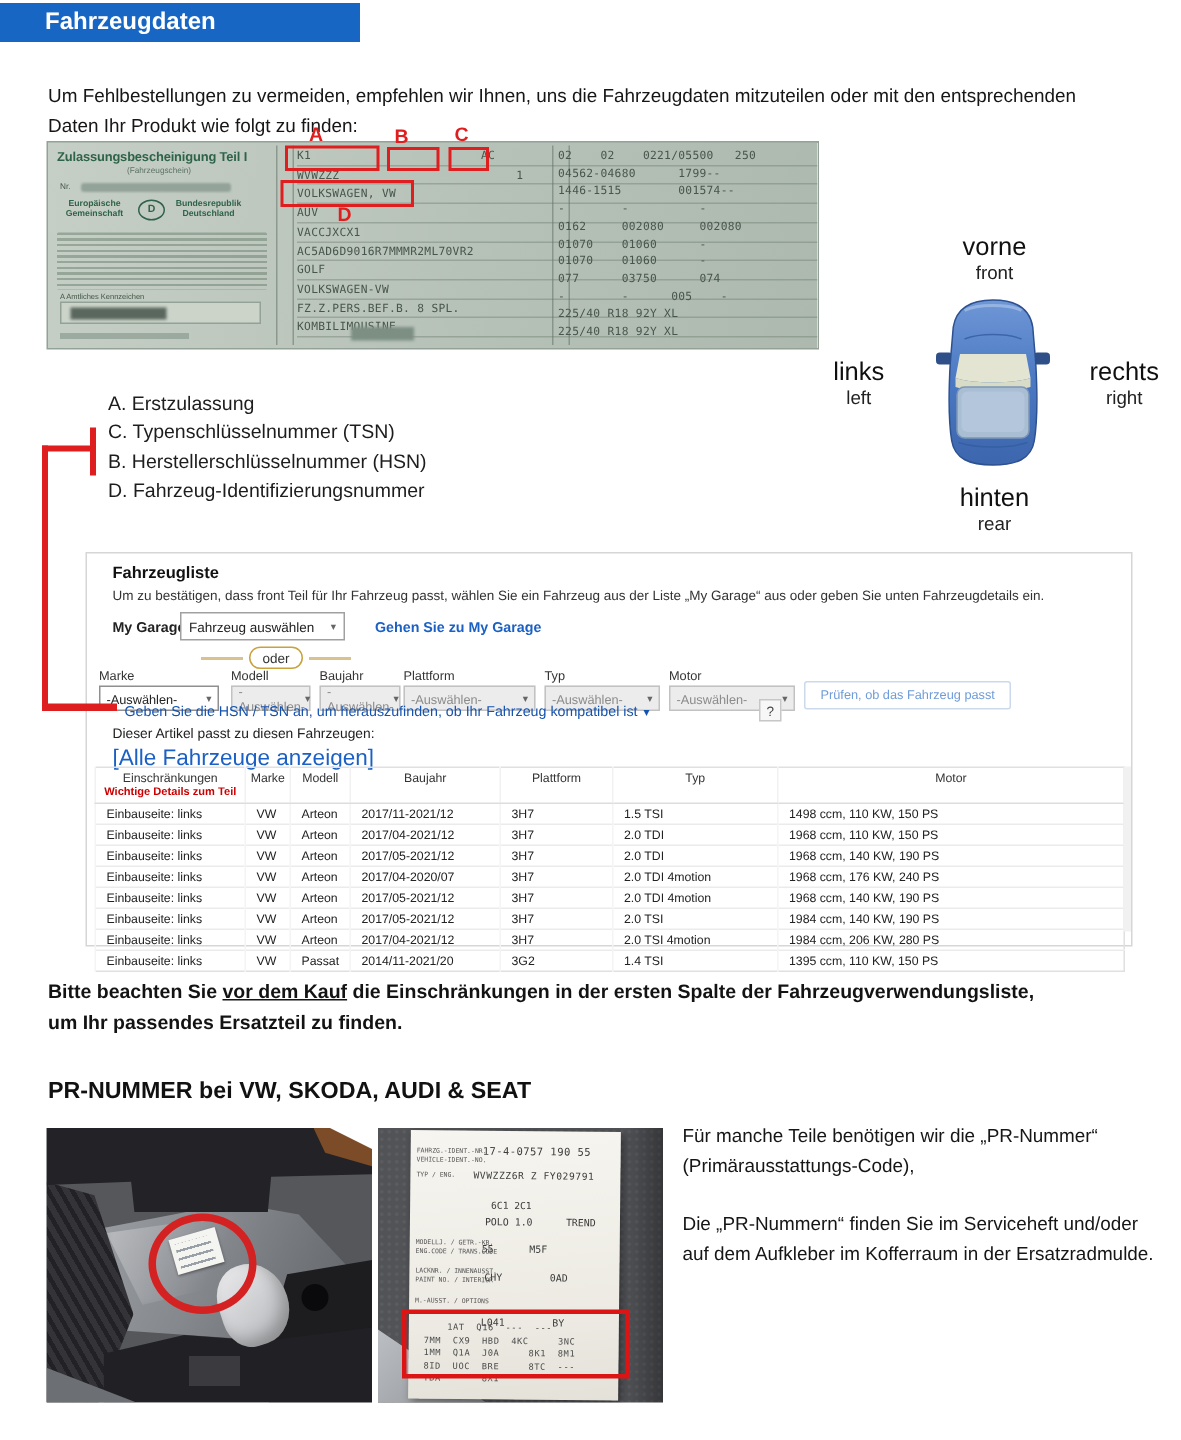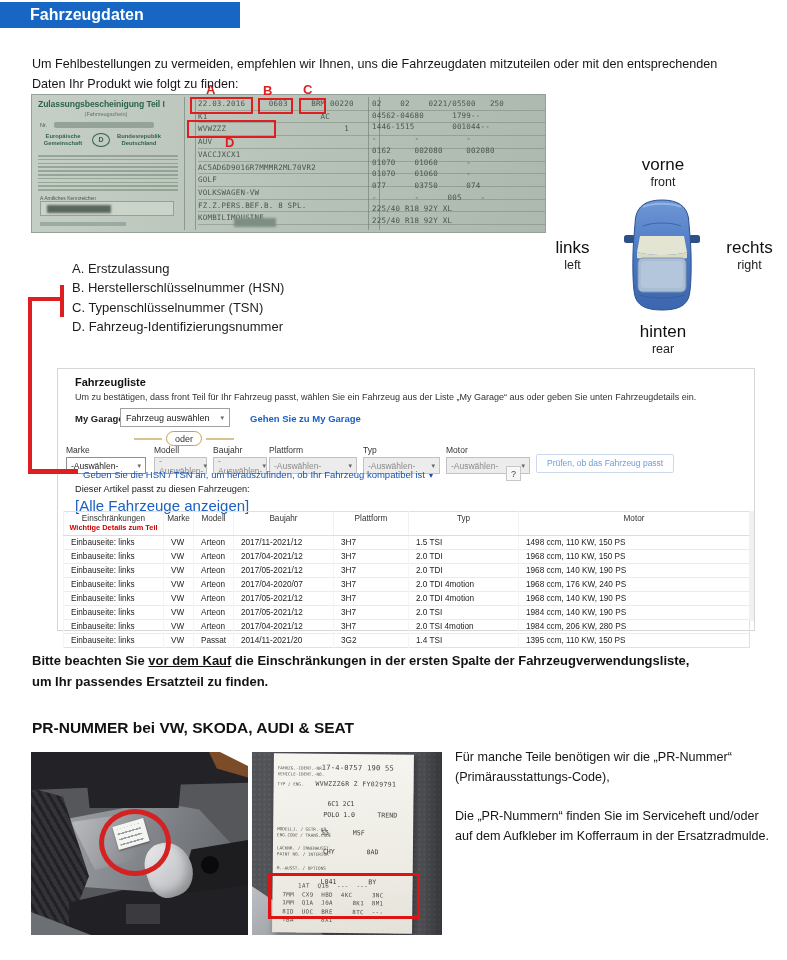--- a/index.html
+++ b/index.html
@@ -189,35 +189,35 @@
       <div class="doc-platebox">
         <div class="doc-platebar"></div>
       </div>
       <div class="doc-botbar"></div>
     </div>
     <div class="vline" style="left:152px"></div>
     <div class="vline" style="left:163px"></div>
     <div class="vline" style="left:336px"></div>
     <div class="vline" style="left:347px"></div>
     <div class="doc-rows" id="doc-center">
-        <div class="doc-row">22.03.2016     0603     BRM 00220</div>
         <div class="doc-row">K1                        AC</div>
         <div class="doc-row">WVWZZZ                         1</div>
+        <div class="doc-row">VOLKSWAGEN, VW</div>
         <div class="doc-row">AUV</div>
         <div class="doc-row">VACCJXCX1</div>
         <div class="doc-row">AC5AD6D9016R7MMMR2ML70VR2</div>
         <div class="doc-row">GOLF</div>
         <div class="doc-row">VOLKSWAGEN-VW</div>
         <div class="doc-row">FZ.Z.PERS.BEF.B. 8 SPL.</div>
         <div class="doc-row">KOMBILIMOUSINE</div>
       </div>
     <div class="doc-rows-right" id="doc-right">
         <div class="doc-row">02    02    0221/05500   250</div>
         <div class="doc-row">04562-04680      1799--</div>
-        <div class="doc-row">1446-1515        001044--</div>
+        <div class="doc-row">1446-1515        001574--</div>
         <div class="doc-row">-        -          -</div>
         <div class="doc-row">0162     002080     002080</div>
         <div class="doc-row">01070    01060      -</div>
         <div class="doc-row">01070    01060      -</div>
         <div class="doc-row">077      03750      074</div>
         <div class="doc-row">-        -      005    -</div>
         <div class="doc-row">225/40 R18 92Y XL</div>
         <div class="doc-row">225/40 R18 92Y XL</div>
         <div class="doc-row">-</div>
       </div>
@@ -264,22 +264,22 @@
     <path d="M19 28 C29 24 47 24 57 28" stroke="#31569a" fill="none" opacity="0.7"></path>
     <path d="M16 38 L60 38 L63 54 C51 58 25 58 13 54 Z" fill="#e3e5d2"></path>
     <path d="M13 54 C25 58 51 58 63 54 L63 60 C51 63.5 25 63.5 13 60 Z" fill="#d8dbc6"></path>
     <rect x="14" y="60" width="48" height="34" rx="5" fill="#a9bdd3" stroke="#7e96b5"></rect>
     <rect x="17" y="63" width="42" height="27" rx="4" fill="#b9cbdf" opacity="0.7"></rect>
     <path d="M15 97 C27 101 49 101 61 97" stroke="#31569a" fill="none" opacity="0.6"></path>
   </svg>
 
   <div id="legend">
       <div class="legend-item"><span>A. </span><span>Erstzulassung</span></div>
+      <div class="legend-item"><span>C. </span><span>Typenschlüsselnummer (TSN)</span></div>
       <div class="legend-item"><span>B. </span><span>Herstellerschlüsselnummer (HSN)</span></div>
-      <div class="legend-item"><span>C. </span><span>Typenschlüsselnummer (TSN)</span></div>
       <div class="legend-item"><span>D. </span><span>Fahrzeug-Identifizierungsnummer</span></div>
     </div>
 
   <div class="red" style="left:60px;top:285px;width:4px;height:32px"></div>
   <div class="red" style="left:28px;top:297px;width:36px;height:4px"></div>
   <div class="red" style="left:28px;top:297px;width:4px;height:177px"></div>
   <div class="red" style="left:28px;top:469px;width:50px;height:5px"></div>
 
   <div id="finder">
     <div class="f-title">Fahrzeugliste</div>

